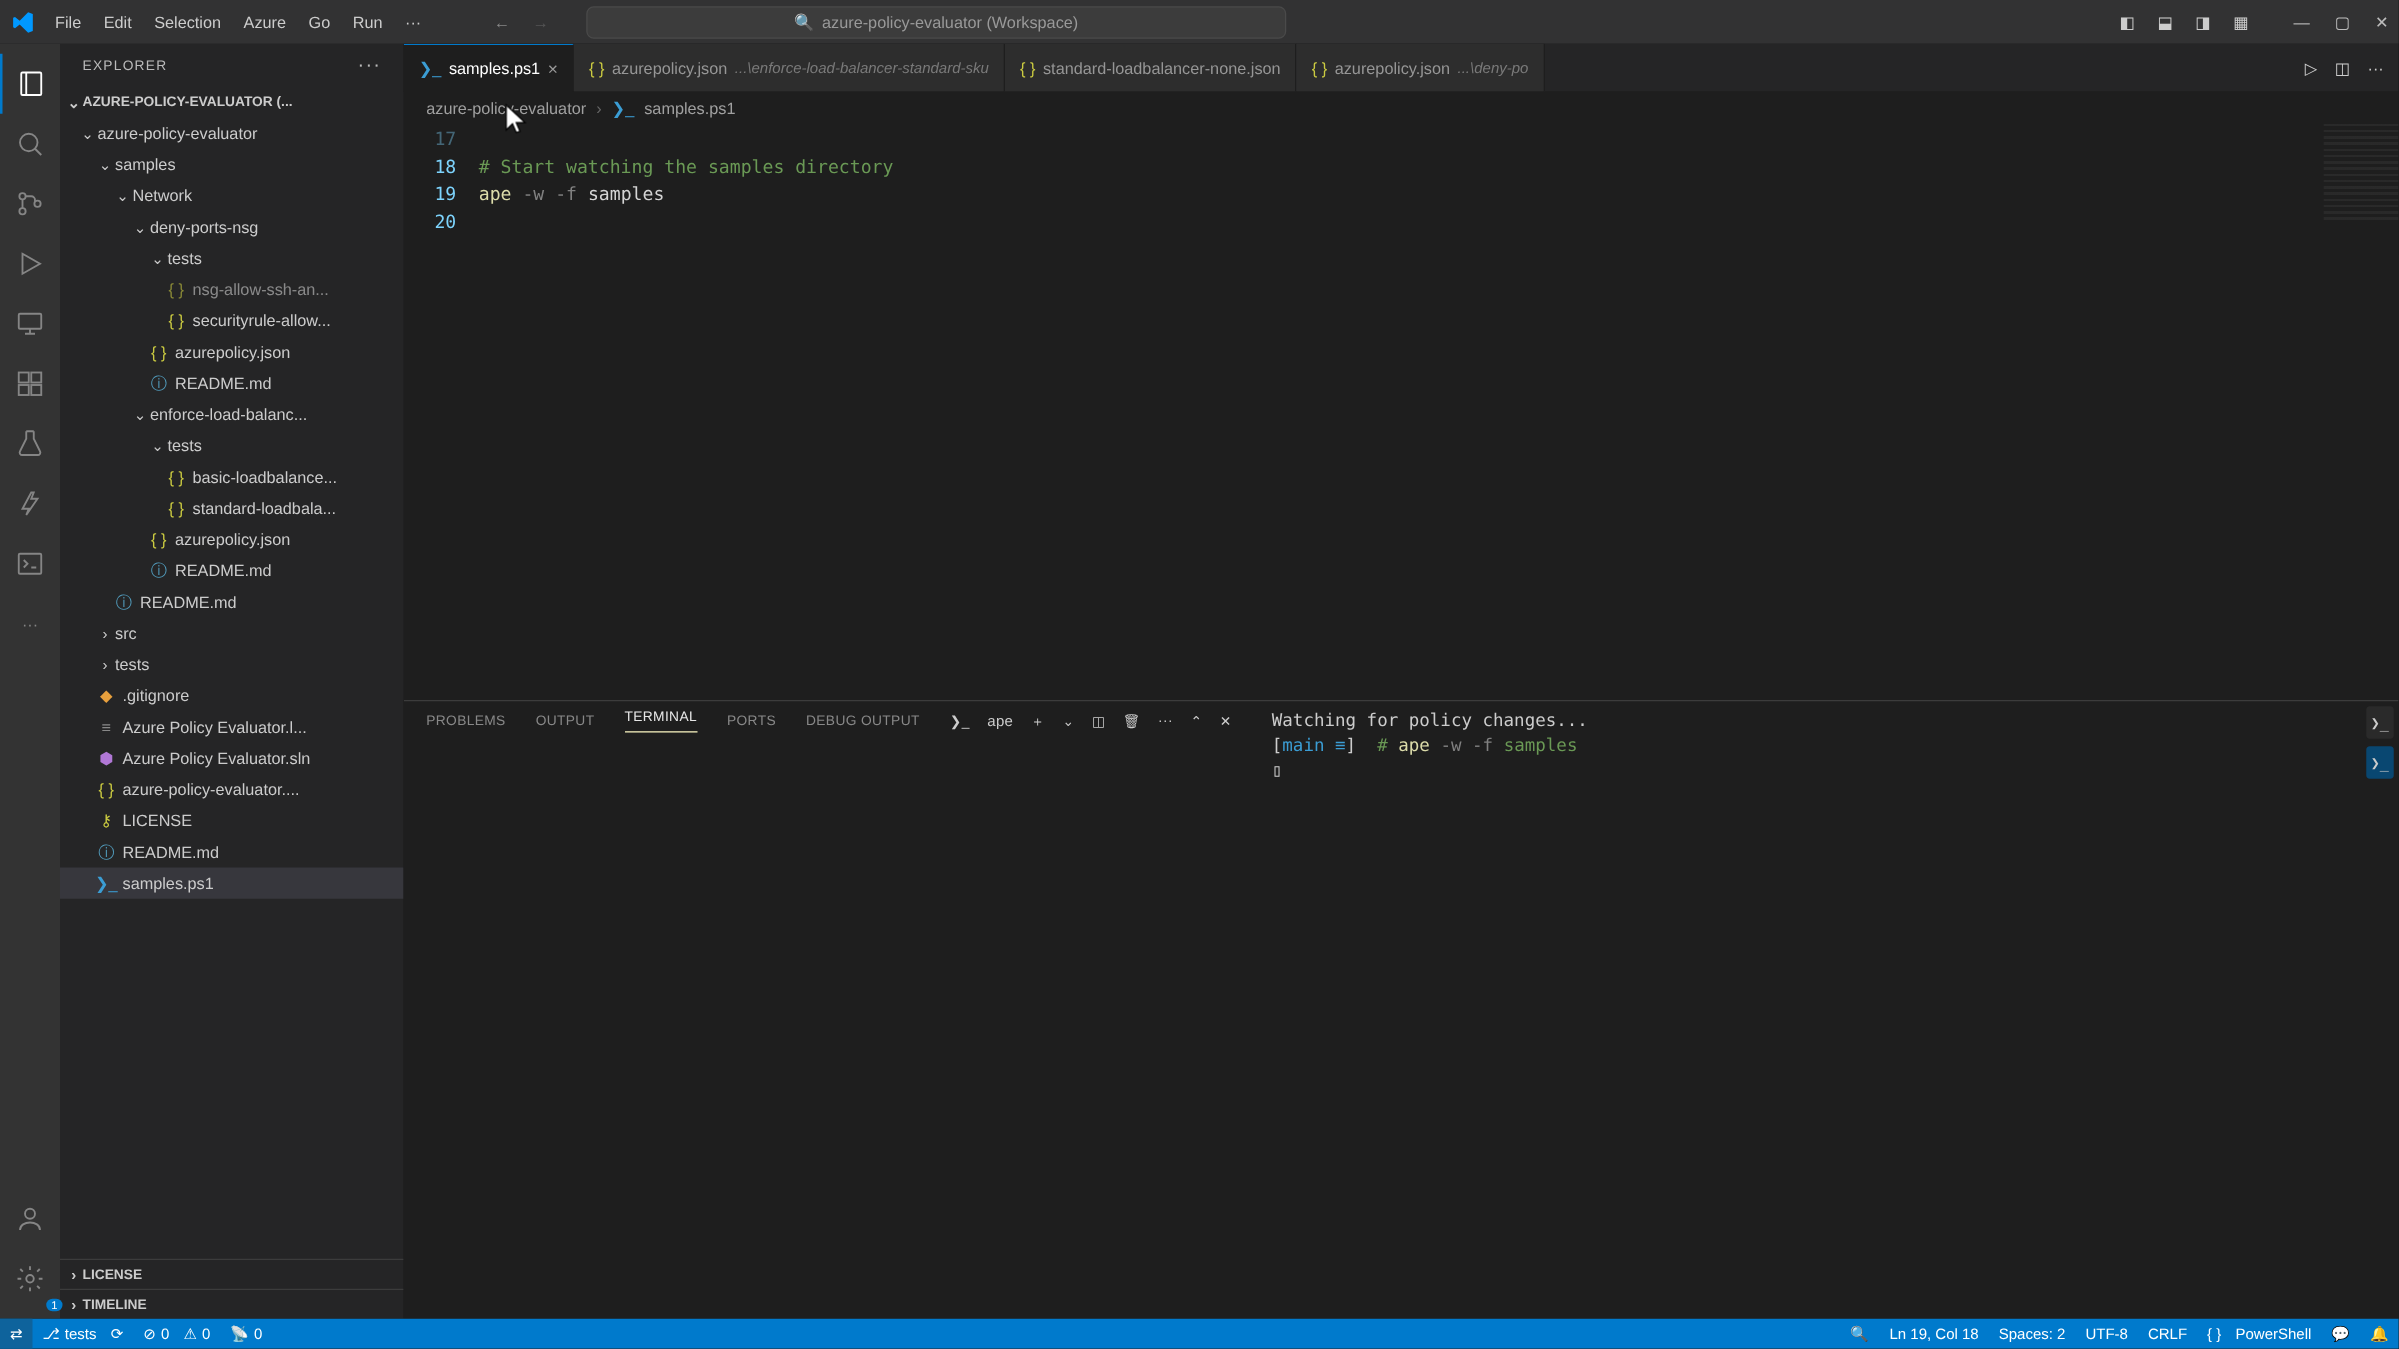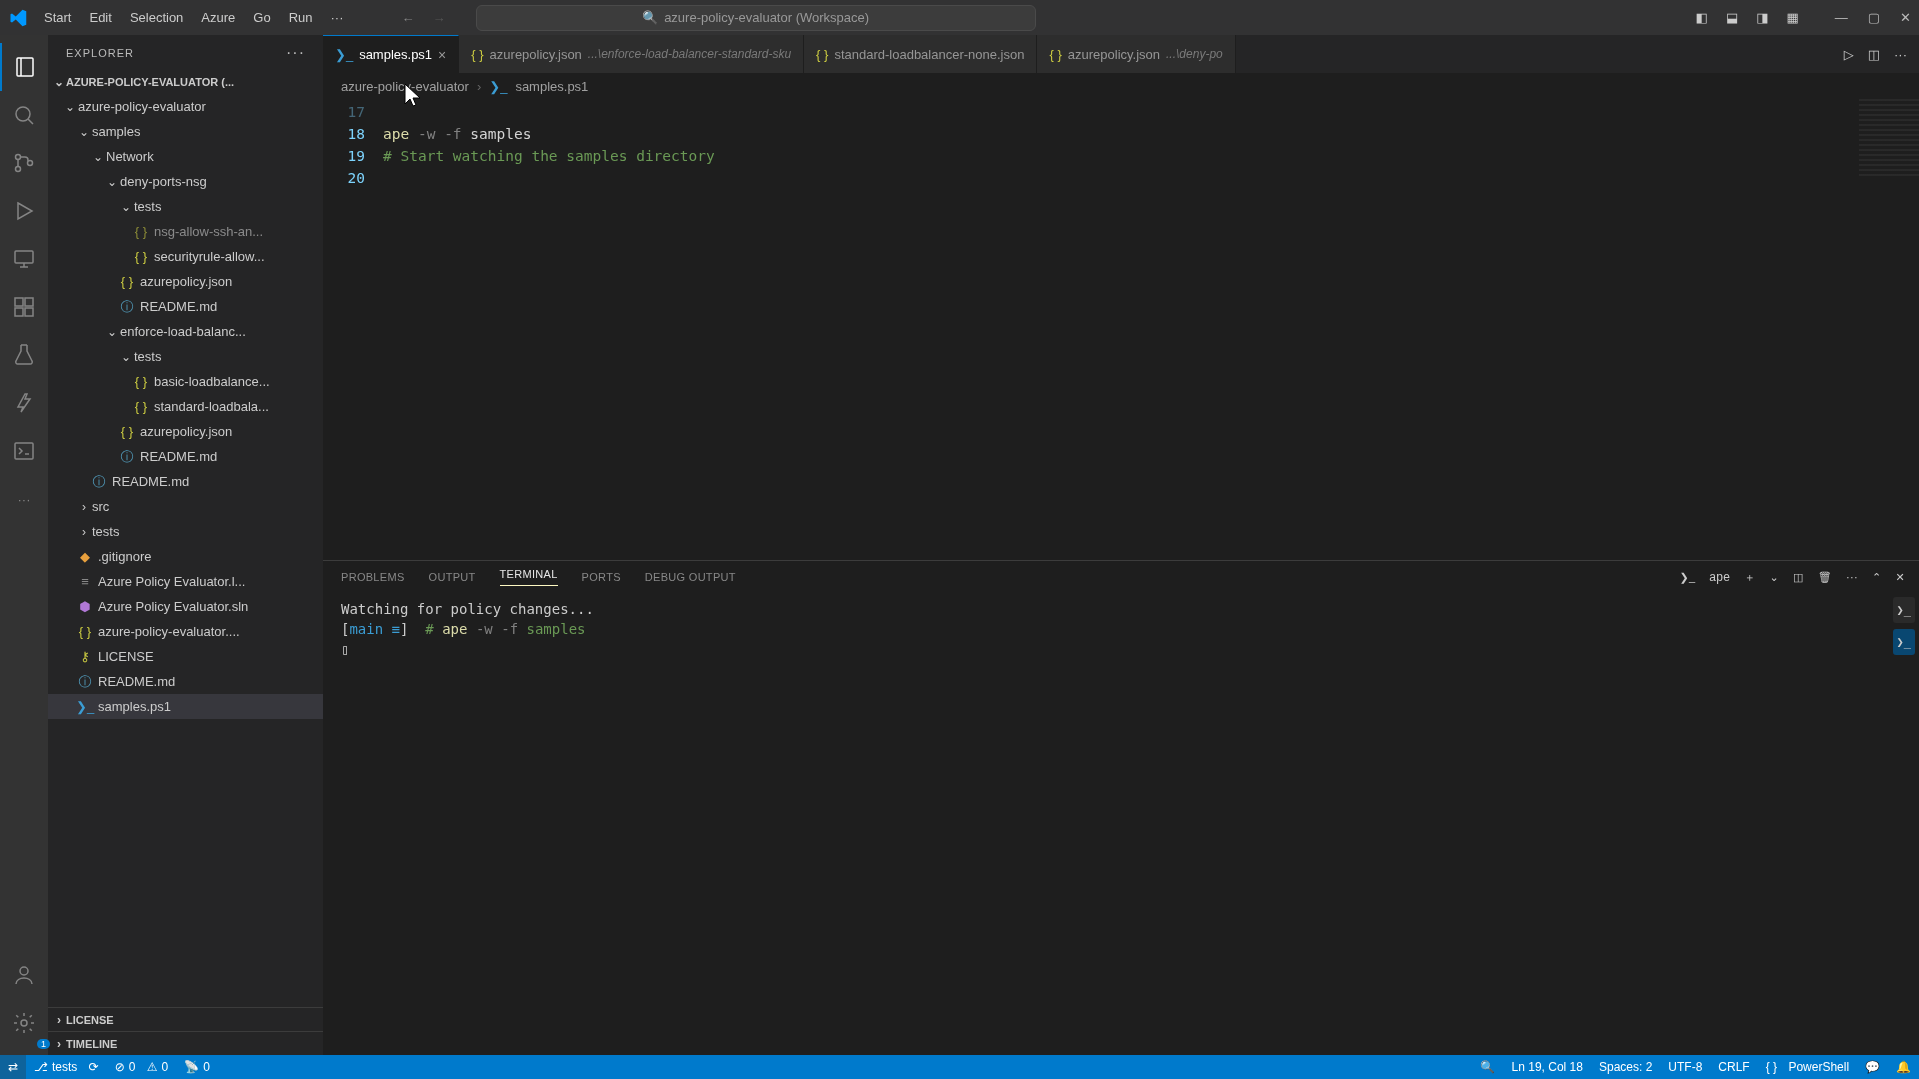--- a/index.html
+++ b/index.html
@@ -165,21 +165,20 @@
 .code-lines .c-arg{ color:#d4d4d4;}
 .minimap{
   position:absolute; right:0; top:0; width:60px; height:80px;
   background:repeating-linear-gradient(#3a3a3a 0 2px, transparent 2px 5px);
   opacity:0.4;
 }
 .panel{
   height:495px;
   border-top:1px solid #3c3c3c;
   display:flex;
-  flex-direction:column;
   background:#1e1e1e;
 }
 .panel-tabs{
   height:32px;
   display:flex;
   align-items:center;
   padding-left:18px;
   gap:24px;
   font-size:11px;
   letter-spacing:0.3px;
@@ -221,21 +220,21 @@
 </head>
 <body>
 
 <div class="titlebar">
   <div class="logo">
     <svg width="18" height="18" viewBox="0 0 24 24">
         <path fill="#0098ff" d="M23 3l-5-2-9 9-5-4-2 1v10l2 1 5-4 9 9 5-2V3z"></path>
       </svg>
   </div>
   <div class="menu">
-    <span>Start</span>
+    <span>File</span>
     <span>Edit</span>
     <span>Selection</span>
     <span>Azure</span>
     <span>Go</span>
     <span>Run</span>
     <span>···</span>
   </div>
   <div class="nav-arrows">
     <span>←</span>
     <span style="opacity:0.4">→</span>
@@ -488,22 +487,22 @@
     </div>
     <div class="editor-body">
       <div class="gutter">
         <div style="opacity:0.4">17</div>
         <div>18</div>
         <div>19</div>
         <div>20</div>
       </div>
       <div class="code-lines">
         <div>&nbsp;</div>
+        <div><span class="c-comment"># Start watching the samples directory</span></div>
         <div><span class="c-cmd">ape</span> <span class="c-flag">-w</span> <span class="c-flag">-f</span> <span class="c-arg">samples</span></div>
-        <div><span class="c-comment"># Start watching the samples directory</span></div>
         <div>&nbsp;</div>
       </div>
       <div class="minimap"></div>
     </div>
 
     <div class="panel">
       <div class="panel-tabs">
         <span class="pt">PROBLEMS</span>
         <span class="pt">OUTPUT</span>
         <span class="pt active">TERMINAL</span>

